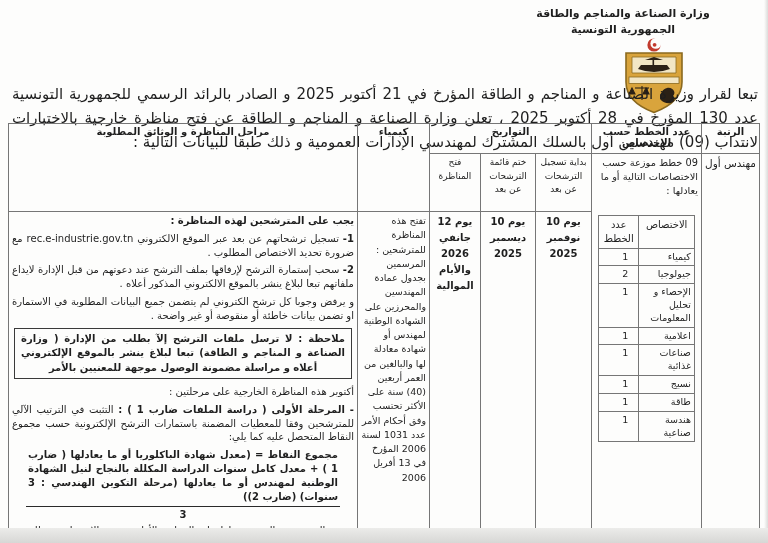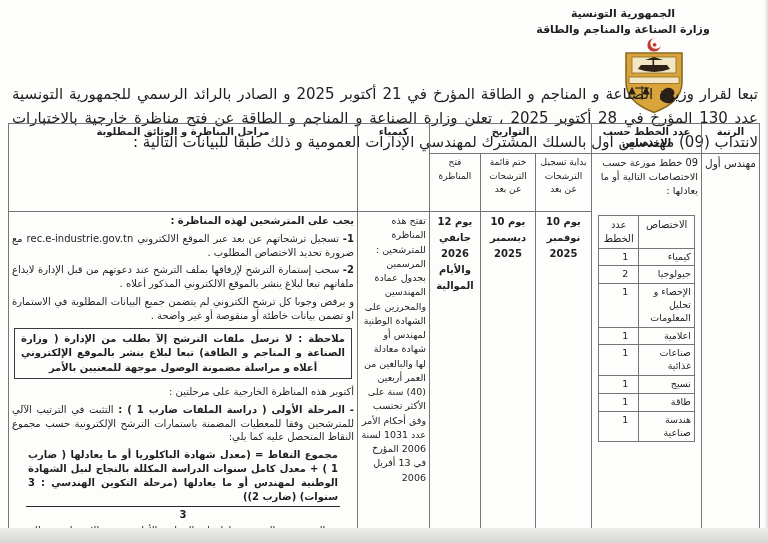--- a/index.html
+++ b/index.html
@@ -88,22 +88,22 @@
     position:absolute;top:0;bottom:0;right:0;width:4px;
     background:linear-gradient(to left,#dcdcda,rgba(236,236,234,0));
   }
 </style>
 </head>
 <body>
 
 <div class="page">
 
   <div class="gov-header">
+    <div>وزارة الصناعة والمناجم والطاقة</div>
     <div>الجمهورية التونسية</div>
-    <div>وزارة الصناعة والمناجم والطاقة</div>
   </div>
 
   <div class="emblem">
     <svg viewBox="0 0 72 80" width="72" height="80" aria-hidden="true">
 
       <circle cx="36" cy="9" r="6.6" fill="#c23b2e"></circle>
       <circle cx="37.8" cy="7.4" r="5.4" fill="#fdfdfc"></circle>
       <circle cx="36.6" cy="8.8" r="1.9" fill="#c23b2e"></circle>
 
       <path d="M8,17 h56 v29 c0,15 -12,24.5 -28,30.5 c-16,-6 -28,-15.5 -28,-30.5 z" fill="#d9a43c" stroke="#8a691f" stroke-width="1.6"></path>

